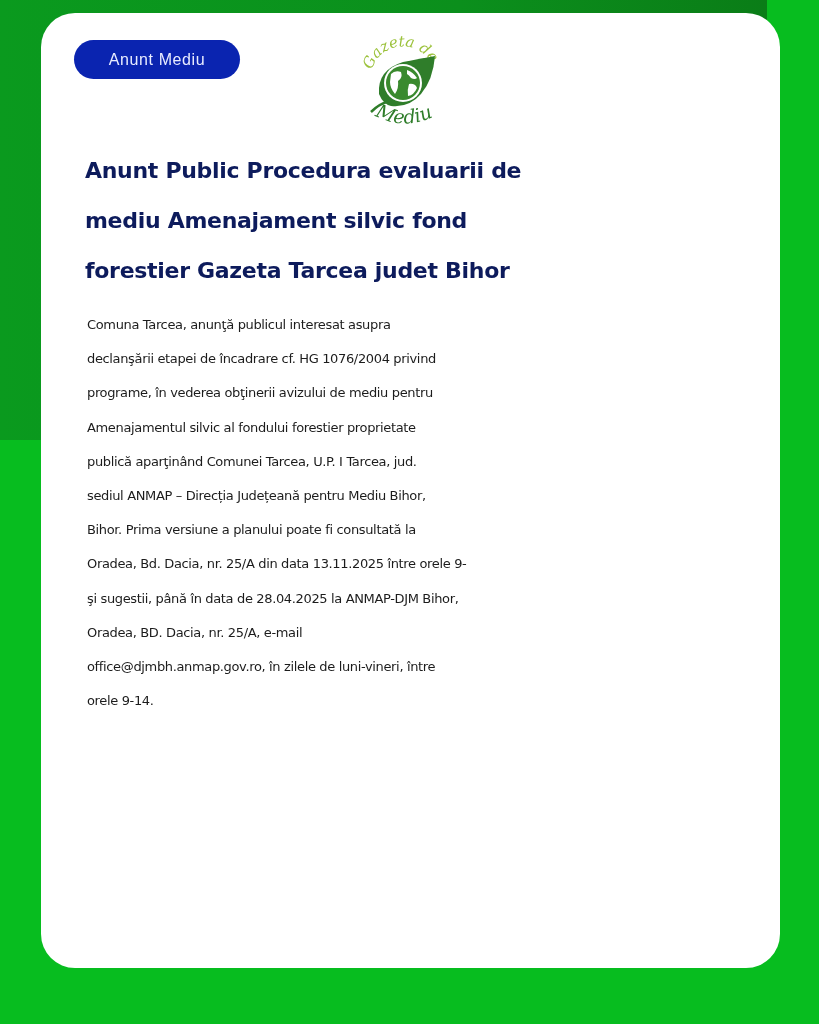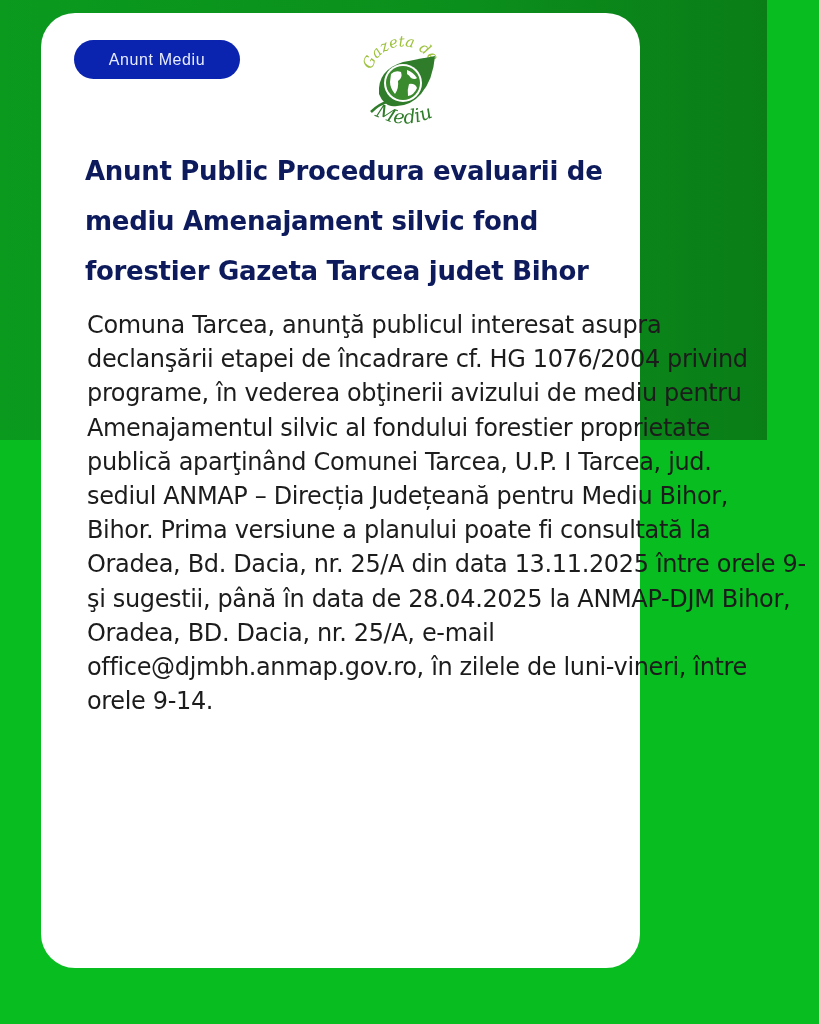--- a/index.html
+++ b/index.html
@@ -19,21 +19,21 @@
       left: 0;
       top: 0;
       width: 767px;
       height: 440px;
       background: linear-gradient(90deg, #0a9a1e 0%, #0b8f1c 60%, #0a7d17 100%);
     }
     .card {
       position: absolute;
       left: 41px;
       top: 13px;
-      width: 599px;
+      width: 739px;
       height: 955px;
       background: #ffffff;
       border-radius: 34px;
     }
     .badge {
       position: absolute;
       left: 33px;
       top: 27px;
       width: 166px;
       height: 39px;
@@ -55,33 +55,33 @@
       height: 105px;
     }
     .title {
       position: absolute;
       left: 44px;
       top: 133px;
       width: 670px;
       margin: 0;
       font-family: "DejaVu Sans", "Liberation Sans", sans-serif;
       font-weight: bold;
-      font-size: 26px;
+      font-size: 22px;
       line-height: 50px;
       color: #0d1b5c;
       letter-spacing: -0.3px;
     }
     .body-text {
       position: absolute;
       left: 46px;
       top: 295px;
       width: 670px;
       margin: 0;
       font-family: "DejaVu Sans", "Liberation Sans", sans-serif;
-      font-size: 24px;
+      font-size: 13px;
       line-height: 34.2px;
       color: #1c1c1c;
       letter-spacing: -0.35px;
     }
     .body-text .line {
       display: block;
       white-space: nowrap;
     }
   </style>
 </head>

